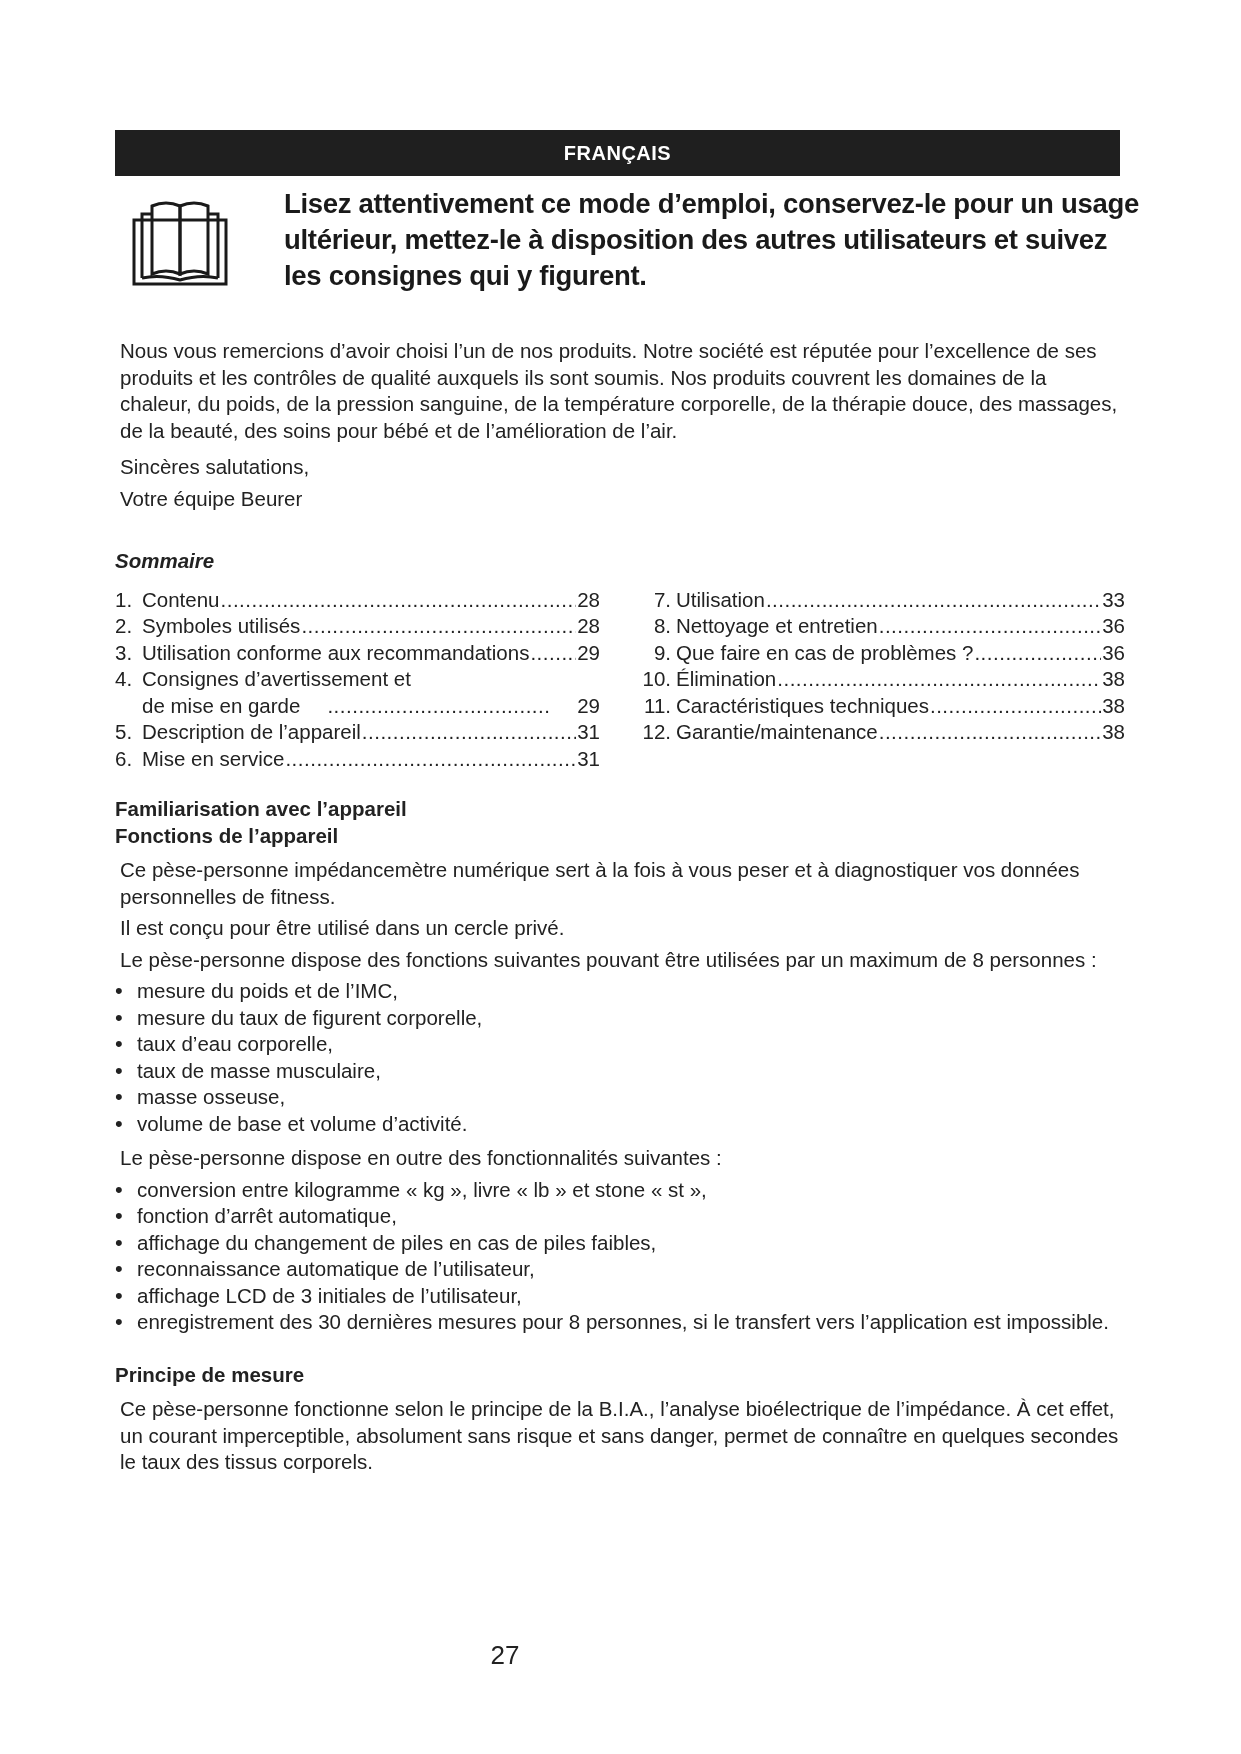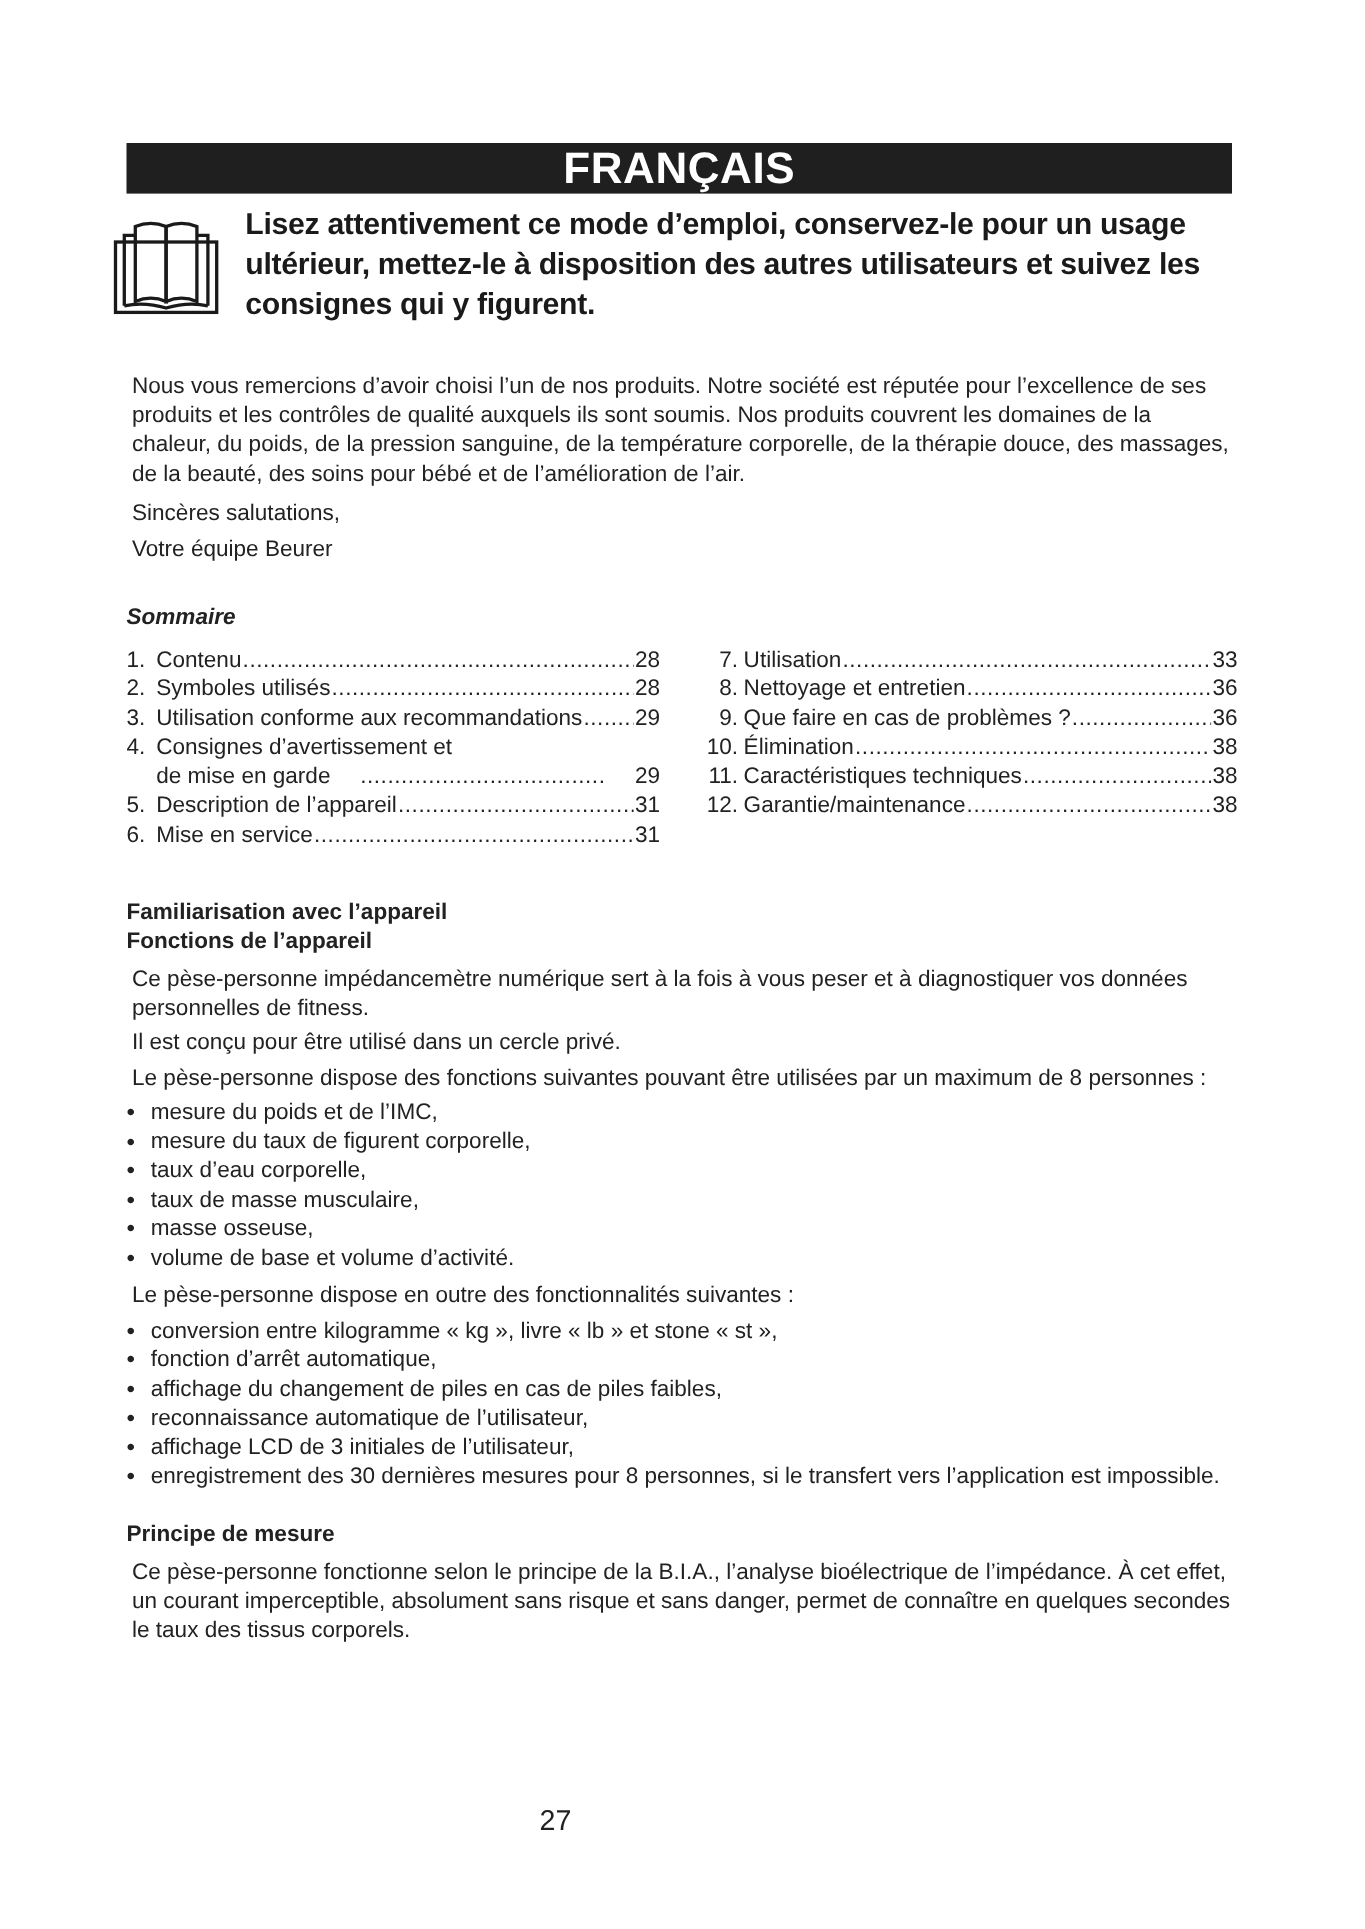--- a/index.html
+++ b/index.html
@@ -4,25 +4,25 @@
 <style>
   html, body { margin: 0; padding: 0; background: #ffffff; }
   body {
     width: 1241px; height: 1754px; position: relative; overflow: hidden;
     font-family: "Liberation Sans", sans-serif; color: #1e1e1e;
   }
   .header-bar {
     position: absolute; left: 115px; top: 130px; width: 1005px; height: 46px;
     background: #1f1f1f; color: #ffffff;
     display: flex; align-items: center; justify-content: center;
-    font-family: "Liberation Sans", sans-serif; font-weight: bold; font-size: 40px;
+    font-family: "Liberation Sans", sans-serif; font-weight: bold; font-size: 20px;
     letter-spacing: 0.5px;
   }
   .intro {
-    position: absolute; left: 101px; top: 186px; width: 1010px; display: flex;
+    position: absolute; left: 130px; top: 186px; width: 1010px; display: flex; gap: 32px;
   }
   .book-icon { width: 100px; height: 95px; margin-top: 8px; flex: 0 0 auto; }
   .intro-text {
     margin-left: 22px; font-weight: bold; font-size: 27.5px; line-height: 36px;
     letter-spacing: -0.3px; color: #1a1a1a;
   }
   .content {
     position: absolute; left: 115px; top: 330px; width: 1010px;
     font-size: 20.5px; line-height: 26.5px; color: #222;
   }
@@ -43,21 +43,21 @@
   .toc-label { flex: 0 0 auto; }
   .toc-dots {
     flex: 1 1 auto; overflow: hidden; margin: 0 1px;
   }
   .toc-dots::after {
     content: "........................................................................................................................................";
     letter-spacing: 0.5px;
   }
   .toc-page { flex: 0 0 auto; }
   .toc-indent { padding-left: 27px; gap: 26px; }
-  .fam-title { margin-top: 44px; }
+  .fam-title { margin-top: 24px; }
   .bullets { list-style: none; margin: 0; padding: 0; }
   .bullets li { position: relative; padding-left: 22px; }
   .bullets li::before {
     content: "\2022"; position: absolute; left: 0; top: 0; font-size: 22px;
   }
   .mt8 { margin-top: 8px; }
   .mt24 { margin-top: 26px; }
   .page-number {
     position: absolute; left: 0; width: 1010px; top: 1640px; text-align: center;
     font-size: 26px; color: #222;

